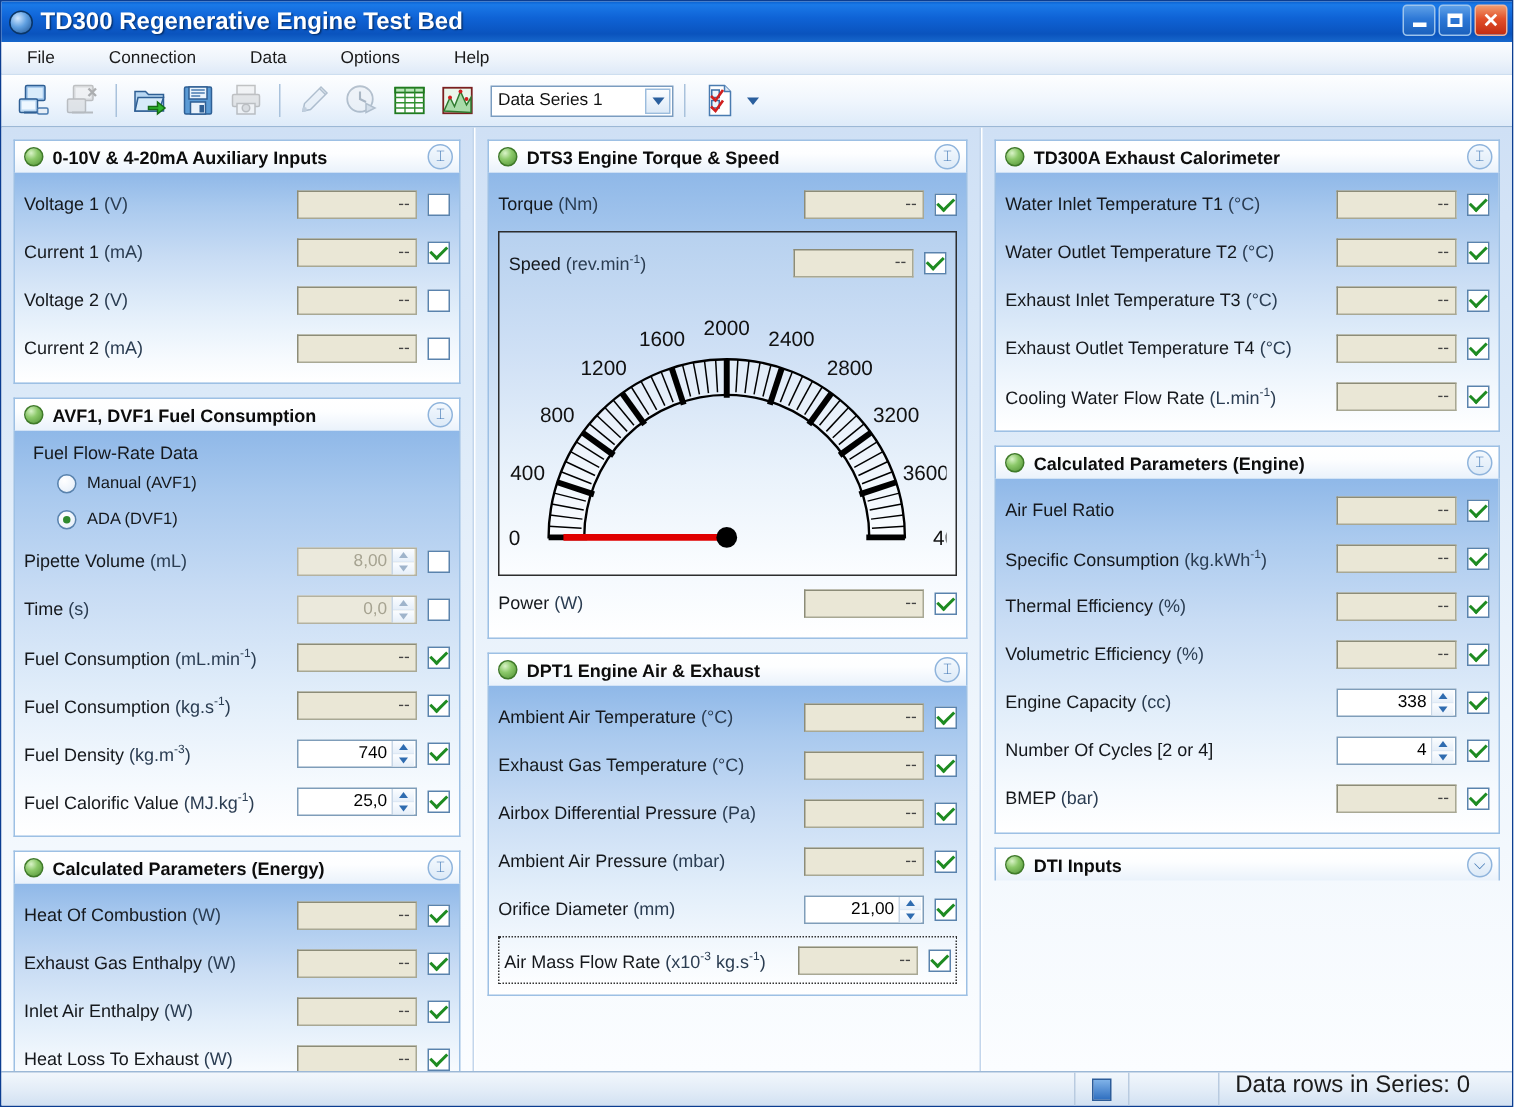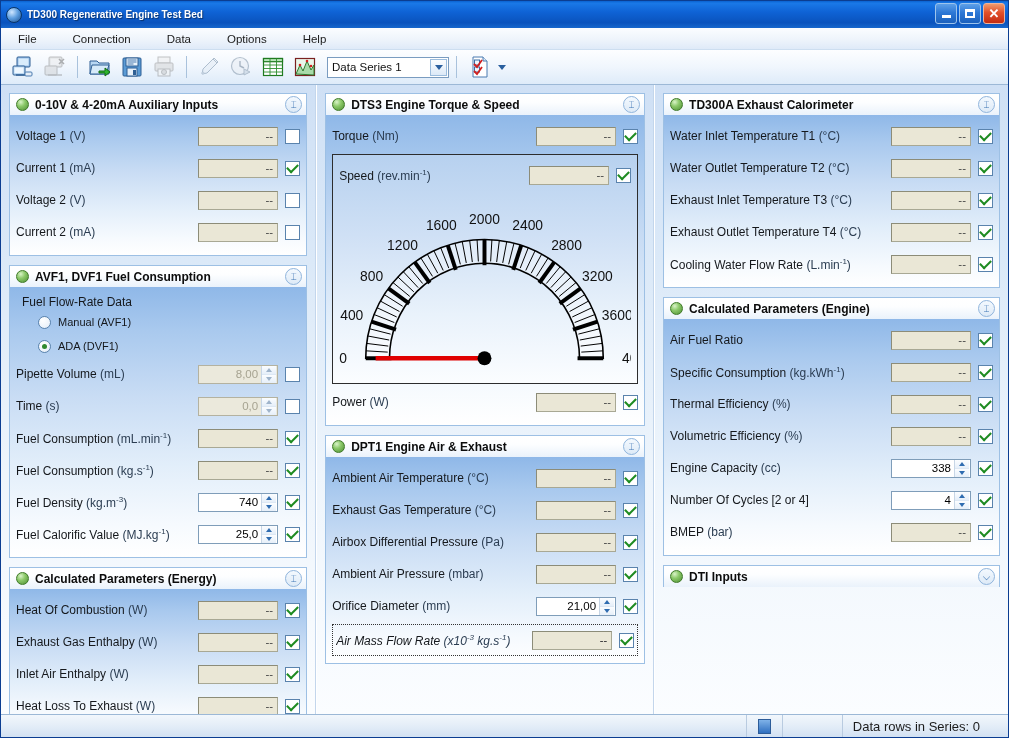--- a/index.html
+++ b/index.html
@@ -29,21 +29,21 @@
     flex: 0 0 auto;
   }
   .title-ico {
     width: 16px; height: 16px; margin-right: 5px;
     border-radius: 50%;
     background: radial-gradient(circle at 35% 30%, #cfe6ff 0%, #5f9fe0 45%, #1b4f8f 100%);
     border: 1px solid #0a3566;
     flex: 0 0 auto;
   }
   .title-text {
-    color: #ffffff; font-size: 10px; font-weight: bold;
+    color: #ffffff; font-size: 16px; font-weight: bold;
     text-shadow: 1px 1px 1px rgba(0,0,0,.45);
     white-space: nowrap;
   }
   .winbtns { position: absolute; right: 3px; top: 2px; display: flex; gap: 2px; }
   .winbtn {
     width: 22px; height: 21px;
     border: 1px solid #9dc4ec;
     border-radius: 3px;
     display: flex; align-items: center; justify-content: center;
     background: linear-gradient(180deg,#5ea0e8 0%,#2d78d6 45%,#1b61bd 100%);
@@ -251,23 +251,23 @@
     padding: 4px 6px 2px 6px;
     margin-top: 2px;
   }
   .gauge-wrap { display:flex; justify-content:center; }
 
   
   .statusbar {
     height: 23px;
     background: linear-gradient(180deg,#f2f7fc 0%,#e2ecf7 55%,#d2e1f2 100%);
     border-top: 1px solid #9cb8d6;
-    display: flex; align-items: center;
+    display: flex; align-items: flex-start;
     flex: 0 0 auto;
-    font-size: 13px; color: #1b1b1b;
+    font-size: 16px; color: #1b1b1b;
   }
   .sb-left { flex: 1 1 auto; border-right:1px solid #b9cbe0; height:100%; }
   .sb-icon {
     width: 36px; height: 100%;
     border-right: 1px solid #b9cbe0;
     display: flex; align-items: center; justify-content: center;
   }
   .sb-grid {
     width: 13px; height: 15px;
     background: linear-gradient(180deg,#7fb2e8,#2f6fc0);
@@ -730,21 +730,21 @@
                     </div>
                     <div class="sarrow dn">
                       <span class="sa-dn"></span>
                     </div>
                   </div>
                 </div>
                 <div class="cbx on"></div>
               </div>
             </div>
             <div class="focusbox">
-              <div class="row" style="height: 28px; font-style: italic;">
+              <div class="row" style="height: 28px;">
                 <div class="lbl">Air Mass Flow Rate  <span class="unit">(x10<sup>-3</sup> kg.s<sup>-1</sup>)</span></div>
                 <div style="display: flex; align-items: center;">
                   <div class="fld">--</div>
                   <div class="cbx on"></div>
                 </div>
               </div>
             </div>
           </div>
         </div>
       </div>

